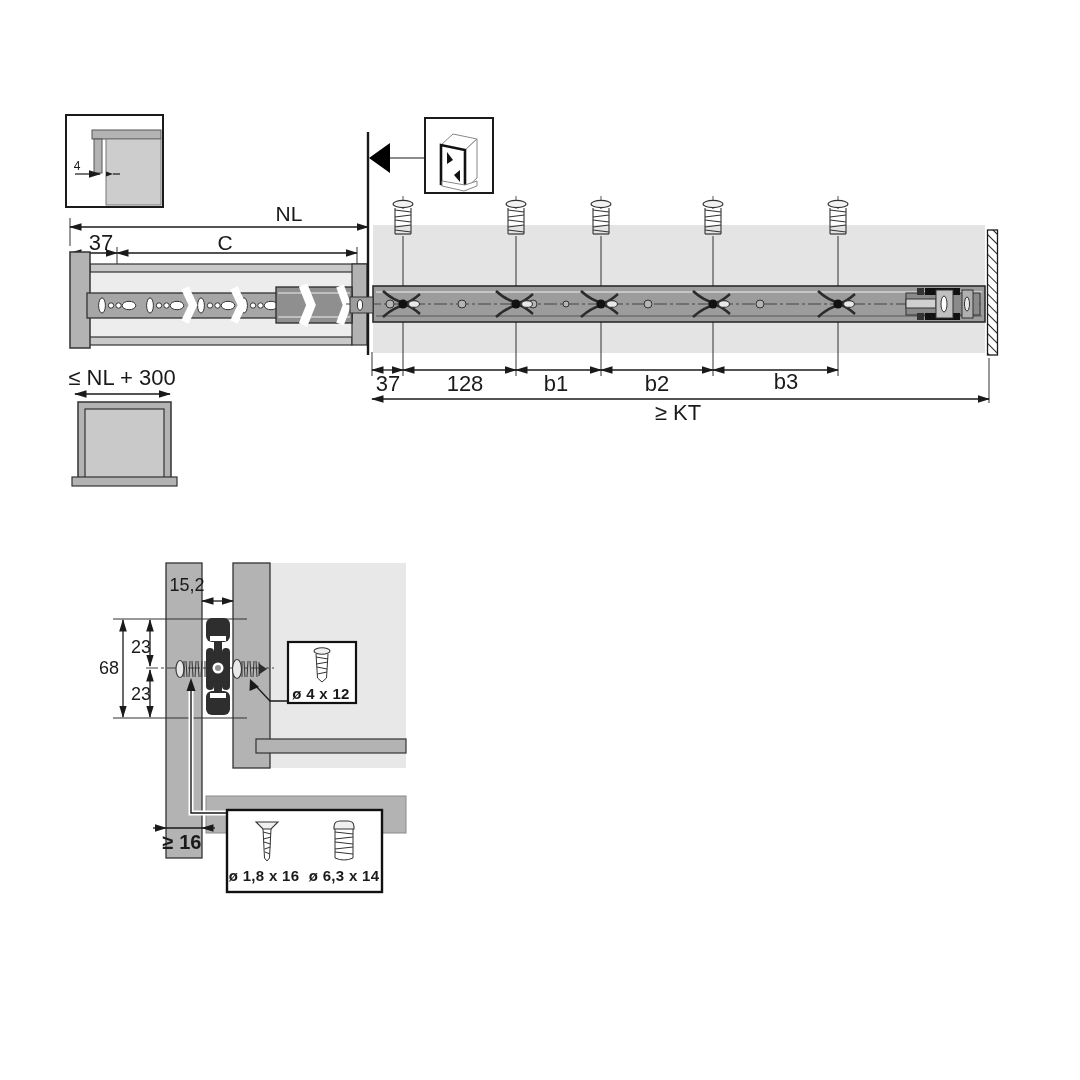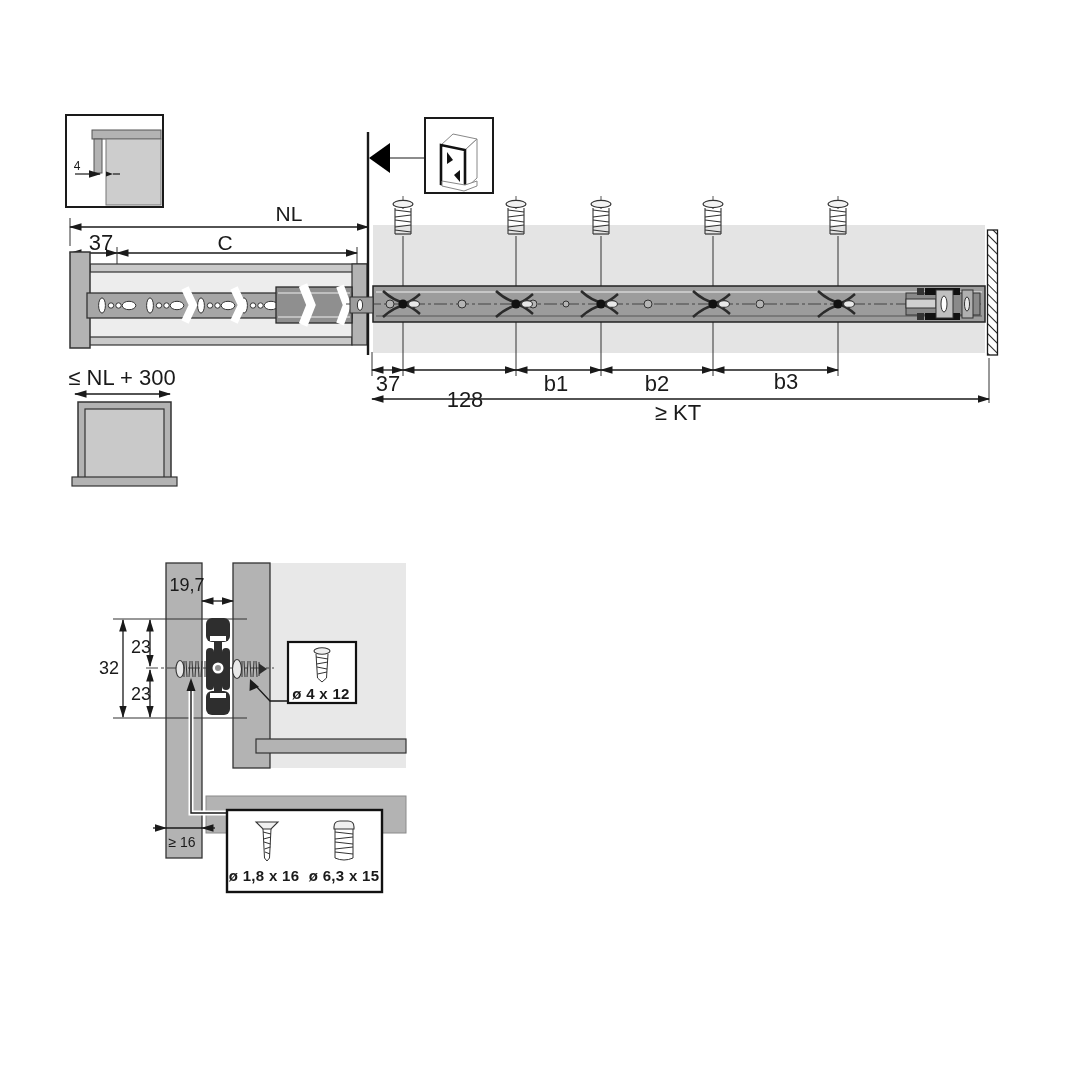--- a/index.html
+++ b/index.html
@@ -1,21 +1,21 @@
 <!DOCTYPE html>
 <html><head>
 <meta charset="utf-8">
 <style>
   html,body{margin:0;padding:0;background:#fff;}
   #canvas{position:relative;width:1080px;height:1080px;background:#fff;overflow:hidden;
           font-family:"Liberation Sans", sans-serif;color:#1a1a1a;}
   #gfx{position:absolute;left:0;top:0;}
   .lbl{position:absolute;transform:translate(-50%,-50%);white-space:nowrap;
        font-family:"Liberation Sans", sans-serif;color:#1a1a1a;line-height:1;}
-  .fs12{font-size:12px;} .fs17{font-size:14px;} .fs18{font-size:18px;}
+  .fs12{font-size:12px;} .fs17{font-size:20px;font-weight:bold;} .fs18{font-size:18px;}
   .fs19{font-size:22px;} .fs21{font-size:21px;}
   .b{font-weight:bold;font-size:15px;letter-spacing:.3px;}
 </style>
 </head>
 <body>
 
 <div id="canvas">
 
 <svg id="gfx" width="1080" height="1080" viewBox="0 0 1080 1080">
   <defs>
@@ -320,31 +320,31 @@
   </g>
 </svg>
 
 <div class="lbl fs12" style="left:77px;top:166px;">4</div>
 
 <div class="lbl fs21" style="left:249px;top:213px;margin-left:40px;">NL</div>
 <div class="lbl fs19" style="left:101px;top:243px;">37</div>
 <div class="lbl fs21" style="left:225px;top:242px;">C</div>
 
 <div class="lbl fs19" style="left:388px;top:384px;">37</div>
-<div class="lbl fs19" style="left:465px;top:384px;margin-top:16px;">128</div>
+<div class="lbl fs19" style="left:465px;top:384px;">128</div>
 <div class="lbl fs19" style="left:556px;top:384px;">b1</div>
 <div class="lbl fs19" style="left:657px;top:384px;">b2</div>
 <div class="lbl fs19" style="left:786px;top:382px;">b3</div>
 <div class="lbl fs19" style="left:678px;top:413px;">≥ KT</div>
 
 <div class="lbl fs19" style="left:122px;top:378px;">≤ NL + 300</div>
 
-<div class="lbl fs18" style="left:187px;top:585px;">19,7</div>
-<div class="lbl fs18" style="left:109px;top:668px;">32</div>
+<div class="lbl fs18" style="left:187px;top:585px;">15,2</div>
+<div class="lbl fs18" style="left:109px;top:668px;">68</div>
 <div class="lbl fs18" style="left:141px;top:647px;">23</div>
 <div class="lbl fs18" style="left:141px;top:694px;">23</div>
 <div class="lbl fs17" style="left:182px;top:842px;">≥ 16</div>
 
 <div class="lbl b" style="left:321px;top:693px;">ø 4 x 12</div>
 <div class="lbl b" style="left:264px;top:875px;">ø 1,8 x 16</div>
-<div class="lbl b" style="left:344px;top:875px;">ø 6,3 x 15</div>
+<div class="lbl b" style="left:344px;top:875px;">ø 6,3 x 14</div>
 
 </div>
 
 </body></html>

